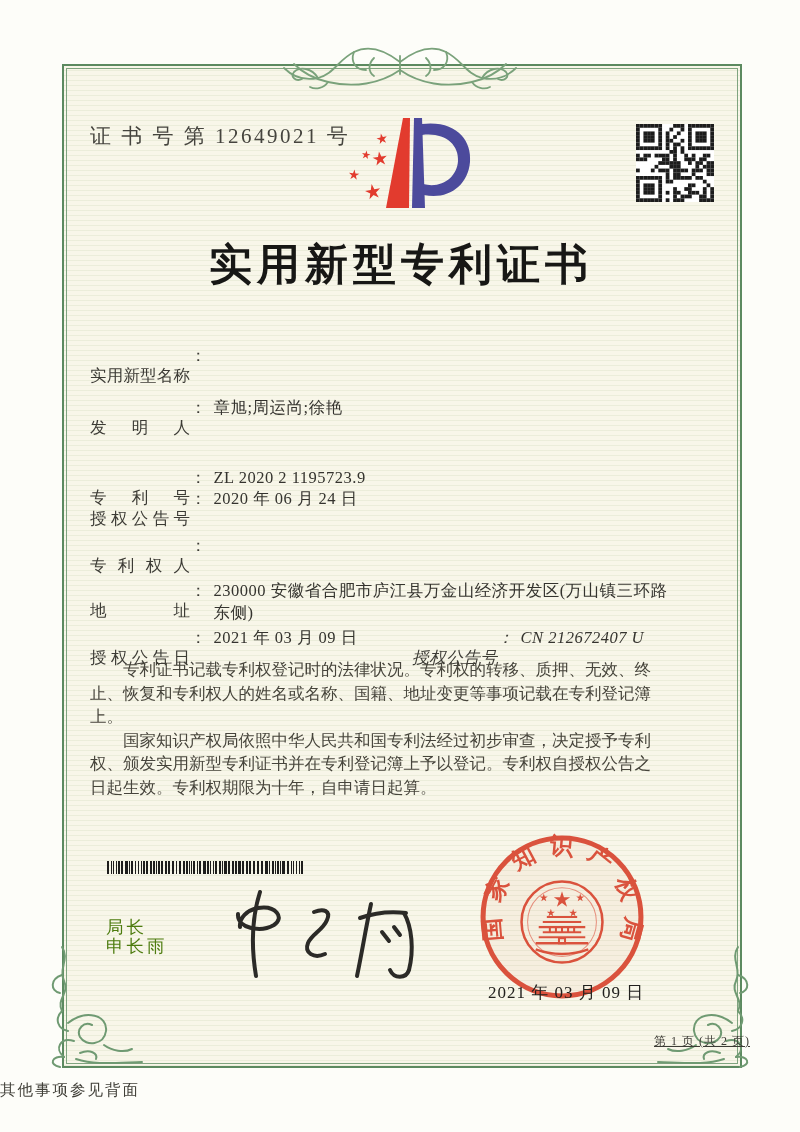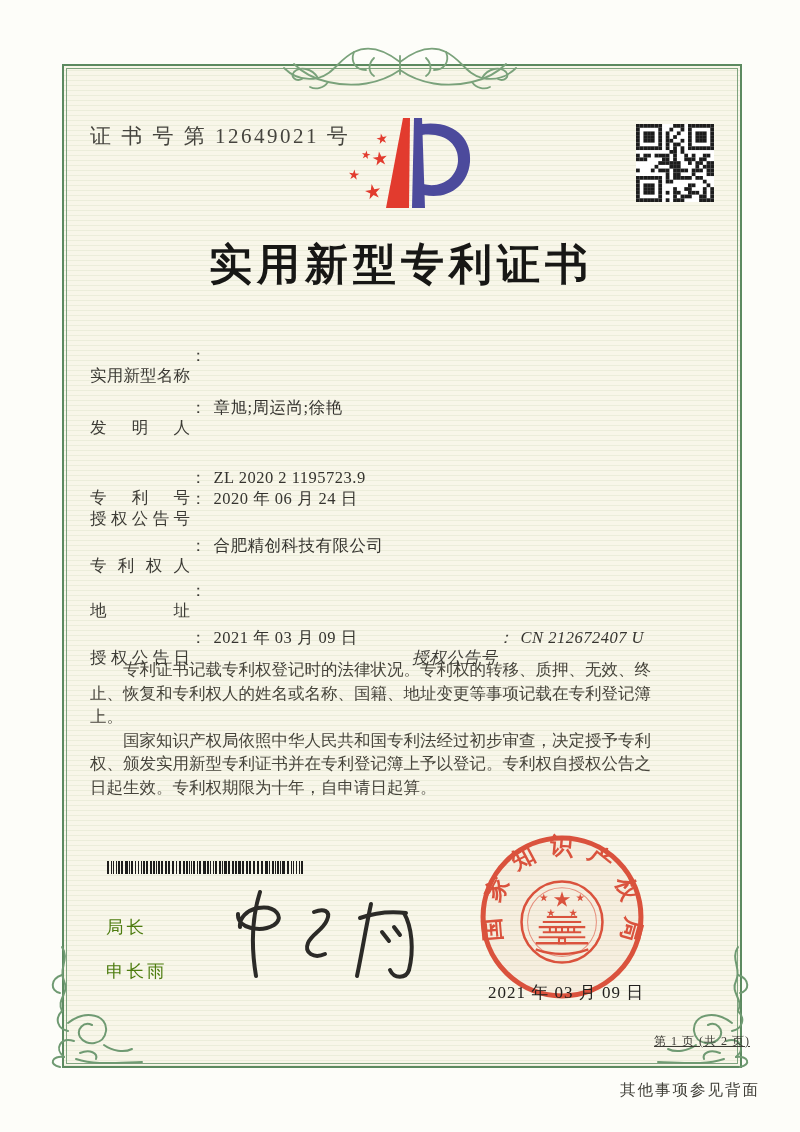--- a/index.html
+++ b/index.html
@@ -38,22 +38,22 @@
   .row .val{margin-left:7px;color:#34332e;letter-spacing:0.5px;}
   .row .val.wrap{width:455px;}
   .pair2{position:absolute;left:322px;top:0;display:flex;font-style:italic;}
   .paras{left:90px;top:658px;width:566px;font-size:16.5px;line-height:23.5px;
     color:#46443b;}
   .paras p{margin:0;text-indent:2em;}
   .issuer{font-size:17.5px;color:#4d7c0f;letter-spacing:3px;}
   .seal-date{left:488px;top:981px;font-size:17px;letter-spacing:1px;color:#22211e;}
   .page-note{left:0;top:1033px;width:750px;text-align:right;font-size:12px;
     letter-spacing:1px;color:#3c3b35;text-decoration:underline;}
-  .back-note{left:0;top:1080px;width:732px;text-align:right;font-size:15.5px;
-    letter-spacing:2px;color:#403f38;padding-left:28px;}
+  .back-note{left:0;top:1080px;width:732px;text-align:left;font-size:15.5px;
+    letter-spacing:2px;color:#403f38;}
   svg{display:block;}
   .defs-holder{position:absolute;width:0;height:0;overflow:hidden;}
 </style>
 </head>
 <body>
 
 <svg class="defs-holder" aria-hidden="true">
   <defs>
     <path id="star5" d="M0,-1 L0.2245,-0.309 0.951,-0.309 0.363,0.118 0.5878,0.809 0,0.382 -0.5878,0.809 -0.363,0.118 -0.951,-0.309 -0.2245,-0.309 Z"></path>
   </defs>
@@ -365,25 +365,25 @@
   <span class="val">ZL 2020 2 1195723.9</span>
 </div>
 <div class="abs row" style="top:488px">
   <span class="lbl">授权公告号</span>
     <span class="colon">：</span>
   <span class="val">2020 年 06 月 24 日</span>
 </div>
 <div class="abs row" style="top:535px">
   <span class="lbl">专利权人</span>
     <span class="colon">：</span>
-  <span class="val">合肥精创科技有限公司</span>
 </div>
 <div class="abs row" style="top:580px">
   <span class="lbl">地址</span>
     <span class="colon">：</span>
+  <span class="val wrap">230000 安徽省合肥市庐江县万金山经济开发区(万山镇三环路东侧)</span>
 </div>
 <div class="abs row" style="top:627px;position:absolute">
   <span class="lbl">授权公告日</span>
     <span class="colon">：</span>
   <span class="val">2021 年 03 月 09 日</span>
   <span class="pair2">
     <span class="lbl" style="width:85px">授权公告号</span>
       <span class="colon">：</span>
     <span class="val">CN 212672407 U</span>
   </span>
@@ -453,21 +453,21 @@
     <rect x="175" y="0" width="3" height="13" fill="#1e1e1c"></rect>
     <rect x="180" y="0" width="2" height="13" fill="#1e1e1c"></rect>
     <rect x="184" y="0" width="1" height="13" fill="#1e1e1c"></rect>
     <rect x="186" y="0" width="1" height="13" fill="#1e1e1c"></rect>
     <rect x="189" y="0" width="1" height="13" fill="#1e1e1c"></rect>
     <rect x="192" y="0" width="1" height="13" fill="#1e1e1c"></rect>
     <rect x="194" y="0" width="2" height="13" fill="#1e1e1c"></rect>
   </svg>
 
 <div class="abs issuer" style="left:106px;top:915px">局长</div>
-<div class="abs issuer" style="left:106px;top:959px">申长雨</div>
+<div class="abs issuer" style="left:106px;top:934px">申长雨</div>
 
 <svg class="abs" style="left:222px;top:882px" width="215" height="108" viewBox="0 0 215 108">
   <g stroke="#2b2a27" fill="none" stroke-width="4" stroke-linecap="round" stroke-linejoin="round">
     <path d="M38,10 C31,32 28,58 34,94"></path>
     <path d="M16,32 C15,46 38,51 52,43 C63,36 54,23 36,26 C25,28 17,36 18,45"></path>
     <path d="M92,30 C102,26 109,29 105,38 C101,48 90,52 86,61 C82,71 92,77 103,72"></path>
     <path d="M138,36 C152,31 168,29 184,31"></path>
     <path d="M149,22 C144,45 140,70 135,94"></path>
     <path d="M182,31 C190,45 192,68 187,88 C184,97 172,97 168,88"></path>
     <path d="M160,50 l7,9"></path>

